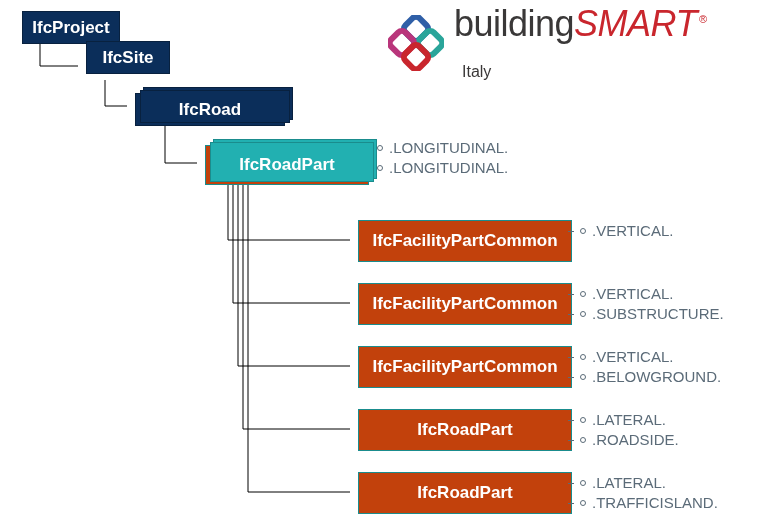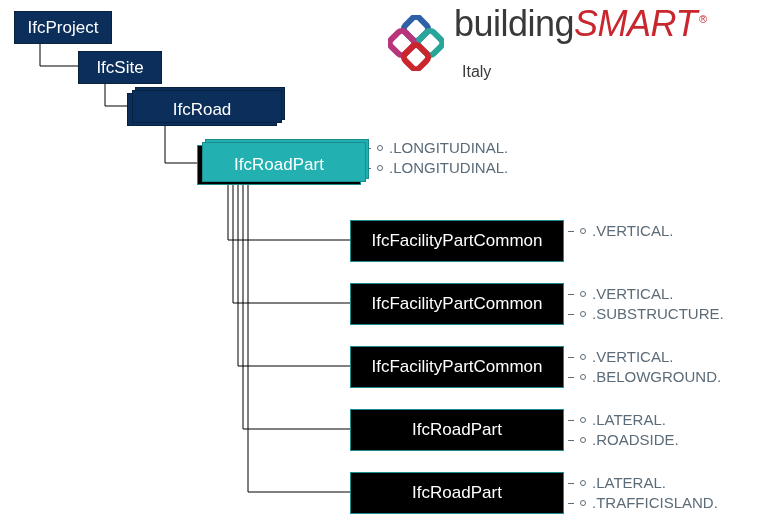--- a/index.html
+++ b/index.html
@@ -11,28 +11,29 @@
       position: relative;
       overflow: hidden;
     }
     .node {
       position: absolute;
       color: #fff;
       display: flex;
       align-items: center;
       justify-content: center;
       font-size: 17px;
-      font-weight: 400;
+      font-weight: 700;
+      margin-left: 8px;
     }
     .dark {
       background: #0b2e5a;
       border: 1px solid #08213f;
     }
     .teal {
-      background: #000000;
+      background: #c2410c;
       border: 1px solid #1a8c8d;
     }
     .stack-shadow::after,
     .stack-shadow::before {
       content: '';
       position: absolute;
       width: 100%;
       height: 100%;
       border: 1px solid currentColor;
       z-index: -1;
@@ -148,21 +149,21 @@
     <path d="M 228 181 V 240 H 350"></path>
     <path d="M 233 181 V 303 H 350"></path>
     <path d="M 238 181 V 366 H 350"></path>
     <path d="M 243 181 V 429 H 350"></path>
     <path d="M 248 181 V 492 H 350"></path>
   </g>
 </svg>
 
 <div class="node dark" style="left:14px; top:11px; width:98px; height:33px;">IfcProject</div>
 
-<div class="node dark" style="left:78px; top:51px; width:84px; height:33px;">IfcSite</div>
+<div class="node dark" style="left:78px; top:41px; width:84px; height:33px;">IfcSite</div>
 
 <div class="node dark stack-shadow" style="left:127px; top:93px; width:150px; height:33px; z-index:1;">IfcRoad</div>
 
 <div class="node teal stack-shadow" style="left:197px; top:145px; width:164px; height:40px; z-index:1;">IfcRoadPart</div>
 
 <div class="annot" style="left:365px; top:138px;">
   <div class="row">
       <span class="lead"></span>
       <span class="bullet"></span>
       <span>.LONGITUDINAL.</span>

